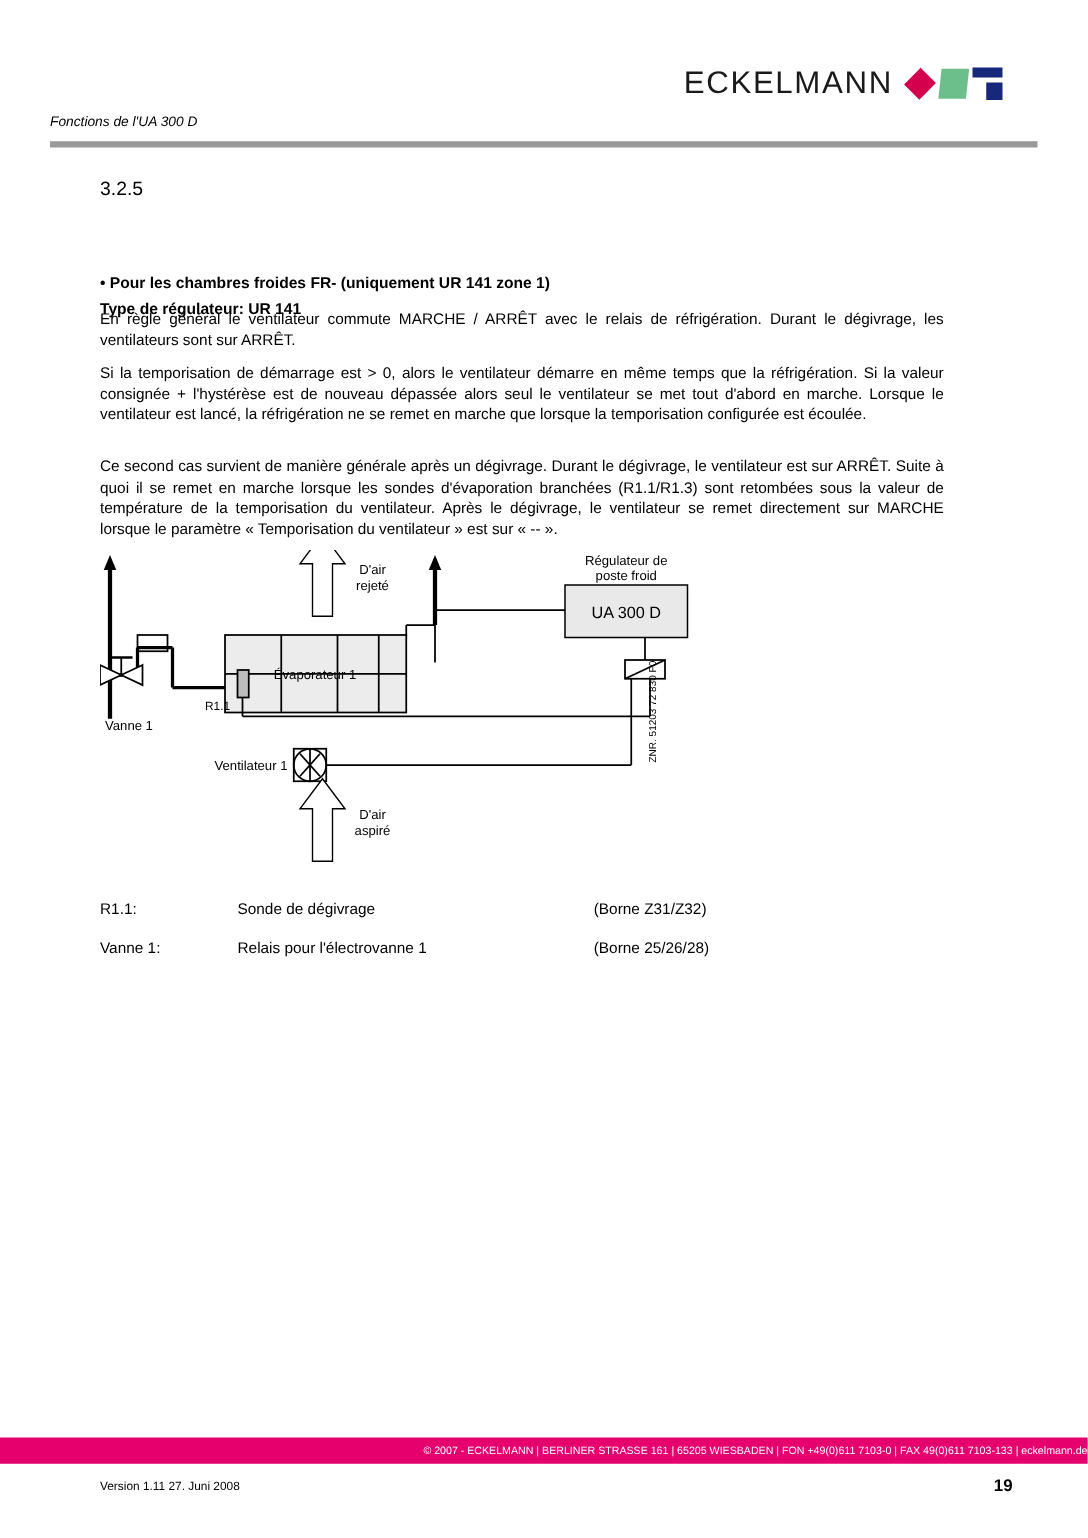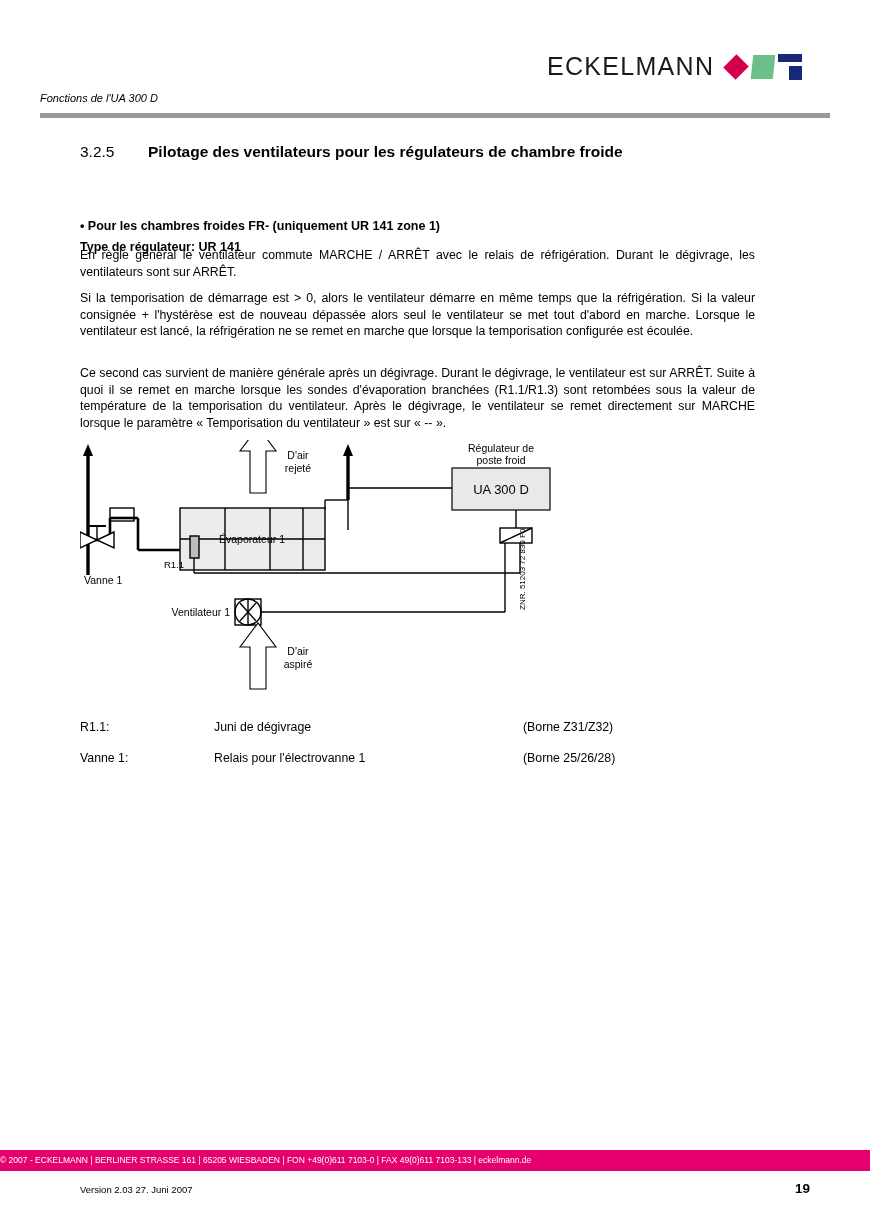--- a/index.html
+++ b/index.html
@@ -52,31 +52,31 @@
   .p1{top:247px;}
   .p2{top:290px;}
   .p3{top:365px;}
 
   
   .diagram{position:absolute;left:80px;top:440px;width:675px;height:255px;}
   .diagram svg{display:block;}
 
   
   .legend{position:absolute;left:80px;top:720px;font-size:12.3px;}
-  .legend-row{display:flex;margin-bottom:17px;gap:24px;}
+  .legend-row{display:flex;margin-bottom:17px;}
   .lg-c1{width:110px;}
   .lg-c2{width:285px;}
   .lg-c3{width:200px;}
 
   
   .footer-bar{
     position:absolute;left:0;top:1150px;width:870px;height:21px;background:#e6006e;
   }
   .footer-bar span{
-    display:block;text-align:left;color:#ffffff;font-size:8.5px;line-height:21px;
+    display:block;text-align:right;color:#ffffff;font-size:8.5px;line-height:21px;
   }
   .footer-version{position:absolute;left:80px;top:1184px;font-size:9.5px;}
   .footer-page{position:absolute;left:795px;top:1181px;font-size:13.5px;font-weight:bold;}
 </style>
 </head>
 <body>
 
 <div class="page">
 
   <div class="logo">
@@ -88,21 +88,20 @@
         <div class="top"></div>
           <div class="inner"></div>
       </div>
     </div>
   </div>
 
   <div class="header-title">Fonctions de l'UA 300 D</div>
   <div class="header-rule"></div>
 
   <div class="h-num">3.2.5</div>
-  <div class="h-text">Pilotage des ventilateurs pour les régulateurs de chambre froide</div>
 
   <div class="sub1">Type de régulateur: UR 141</div>
   <div class="sub2">• Pour les chambres froides FR- (uniquement UR 141 zone 1)</div>
 
   <div class="para p1">En règle général le ventilateur commute MARCHE / ARRÊT avec le relais de réfrigération. Durant le dégivrage, les ventilateurs sont sur ARRÊT.</div>
   <div class="para p2">Si la temporisation de démarrage est &gt; 0, alors le ventilateur démarre en même temps que la réfrigération. Si la valeur consignée + l'hystérèse est de nouveau dépassée alors seul le ventilateur se met tout d'abord en marche. Lorsque le ventilateur est lancé, la réfrigération ne se remet en marche que lorsque la temporisation configurée est écoulée.</div>
   <div class="para p3">Ce second cas survient de manière générale après un dégivrage. Durant le dégivrage, le ventilateur est sur ARRÊT. Suite à quoi il se remet en marche lorsque les sondes d'évaporation branchées  (R1.1/R1.3)  sont retombées sous la valeur de température de la temporisation du ventilateur. Après le dégivrage, le ventilateur se remet directement sur MARCHE lorsque le paramètre « Temporisation du ventilateur » est sur « -- ».</div>
 
   <div class="diagram">
     <svg width="675" height="255" viewBox="0 0 675 255" xmlns="http://www.w3.org/2000/svg">
@@ -179,29 +178,29 @@
         <text x="150" y="176" text-anchor="end">Ventilateur 1</text>
 
         <text x="445" y="170" font-size="8" transform="rotate(-90 445 170)">ZNR. 51203 72 830 F0</text>
       </g>
     </svg>
   </div>
 
   <div class="legend">
     <div class="legend-row">
       <div class="lg-c1">R1.1:</div>
-      <div class="lg-c2">Juni de dégivrage</div>
+      <div class="lg-c2">Sonde de dégivrage</div>
       <div class="lg-c3">(Borne Z31/Z32)</div>
     </div>
     <div class="legend-row">
       <div class="lg-c1">Vanne 1:</div>
       <div class="lg-c2">Relais pour l'électrovanne 1</div>
       <div class="lg-c3">(Borne 25/26/28)</div>
     </div>
   </div>
 
   <div class="footer-bar" style="background: rgb(230, 0, 110);">
     <span>© 2007 - ECKELMANN | BERLINER STRASSE 161 | 65205 WIESBADEN | FON +49(0)611 7103-0 | FAX 49(0)611 7103-133 | eckelmann.de</span>
   </div>
-  <div class="footer-version">Version 2.03   27. Juni 2007</div>
+  <div class="footer-version">Version 1.11   27. Juni 2008</div>
   <div class="footer-page">19</div>
 
 </div>
 
 </body></html>

